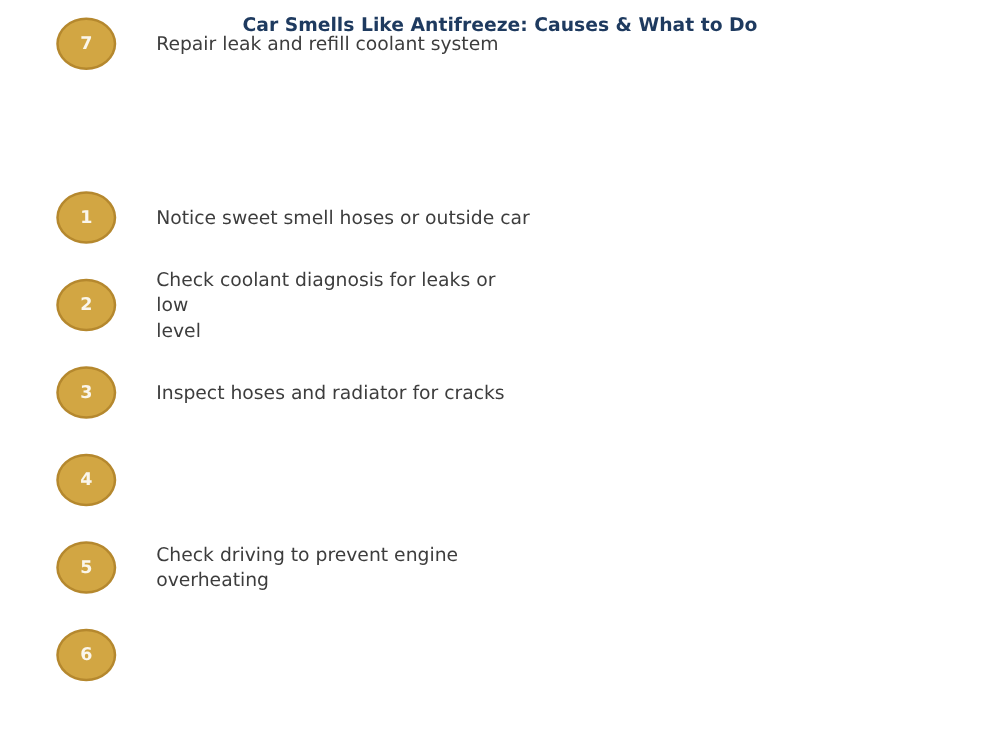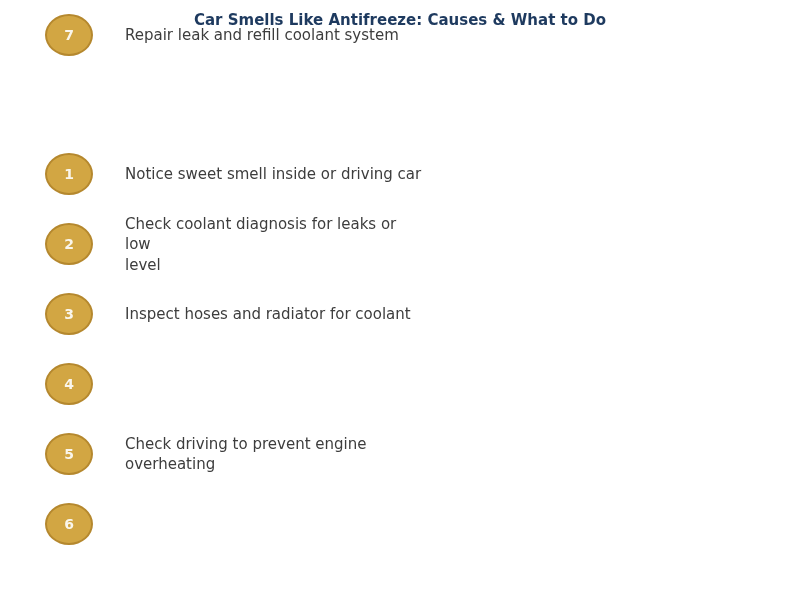--- a/index.html
+++ b/index.html
@@ -78,36 +78,36 @@
 <body>
 
 <div class="canvas">
 
   <div class="title">Car Smells Like Antifreeze: Causes &amp; What to Do</div>
 
   <div class="step">
     <div class="circle">
       <span>1</span>
     </div>
-    <div class="step-label">Notice sweet smell inside or driving car</div>
+    <div class="step-label">Notice sweet smell hoses or outside car</div>
   </div>
 
   <div class="step">
     <div class="circle">
       <span>2</span>
     </div>
     <div class="step-label">Check coolant diagnosis for leaks or low
 level</div>
   </div>
 
   <div class="step">
     <div class="circle">
       <span>3</span>
     </div>
-    <div class="step-label">Inspect hoses and radiator for coolant</div>
+    <div class="step-label">Inspect hoses and radiator for cracks</div>
   </div>
 
   <div class="step">
     <div class="circle">
       <span>4</span>
     </div>
   </div>
 
   <div class="step">
     <div class="circle">

